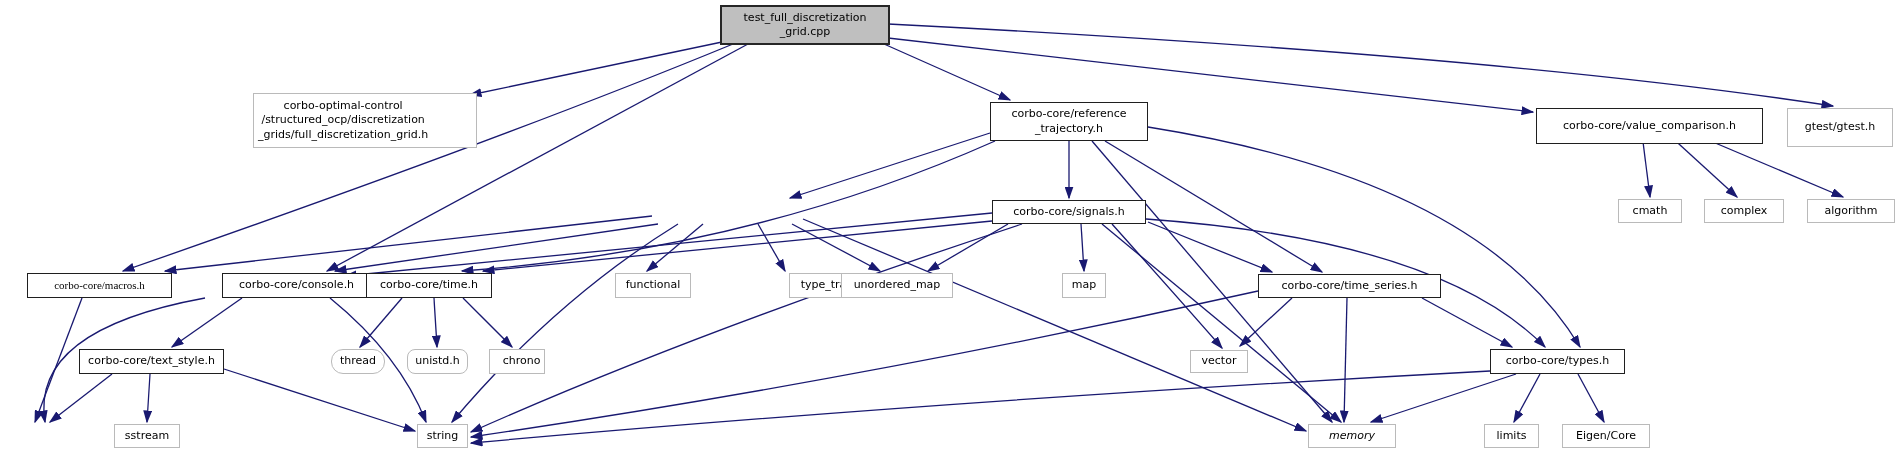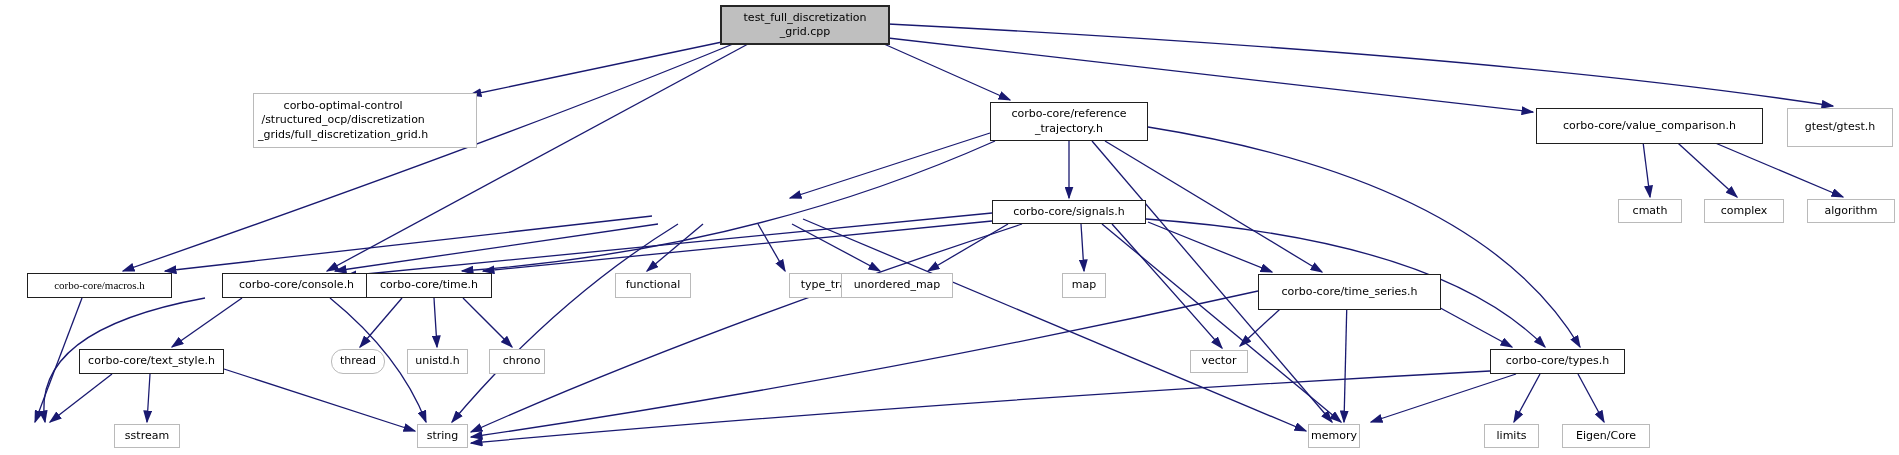--- a/index.html
+++ b/index.html
@@ -103,26 +103,26 @@
     <div class="node external" style="left: 1618px; top: 199px; width: 64px; height: 24px;">cmath</div>
     <div class="node external" style="left: 1704px; top: 199px; width: 80px; height: 24px;">complex</div>
     <div class="node external" style="left: 1807px; top: 199px; width: 88px; height: 24px;">algorithm</div>
     <div class="node internal" style="left: 27px; top: 273px; width: 145px; height: 25px; font-family: Liberation Serif, serif;">corbo-core/macros.h</div>
     <div class="node internal" style="left: 194px; top: 273px; width: 149px; height: 25px; margin-left: 28px;">corbo-core/console.h</div>
     <div class="node internal" style="left: 366px; top: 273px; width: 126px; height: 25px;">corbo-core/time.h</div>
     <div class="node external" style="left: 601px; top: 273px; width: 76px; height: 25px; margin-left: 14px;">functional</div>
     <div class="node external" style="left: 778px; top: 273px; width: 82px; height: 25px; margin-left: 11px;">type_traits</div>
     <div class="node external" style="left: 841px; top: 273px; width: 112px; height: 25px;">unordered_map</div>
     <div class="node external" style="left: 1062px; top: 273px; width: 44px; height: 25px;">map</div>
-    <div class="node internal" style="left: 1258px; top: 274px; width: 183px; height: 36px;">corbo-core/time_series.h</div>
+    <div class="node internal" style="left: 1258px; top: 274px; width: 183px; height: 24px;">corbo-core/time_series.h</div>
     <div class="node internal" style="left: 79px; top: 349px; width: 145px; height: 25px;">corbo-core/text_style.h</div>
     <div class="node external" style="left: 331px; top: 349px; width: 54px; height: 25px; border-radius: 12px;">thread</div>
-    <div class="node external" style="left: 407px; top: 349px; width: 61px; height: 25px;">unistd.h</div>
+    <div class="node external" style="left: 407px; top: 349px; width: 61px; height: 25px; border-radius: 8px;">unistd.h</div>
     <div class="node external" style="left: 489px; top: 349px; width: 56px; height: 25px; padding-left: 13px;">chrono</div>
     <div class="node external" style="left: 1190px; top: 350px; width: 58px; height: 23px;">vector</div>
     <div class="node internal" style="left: 1490px; top: 349px; width: 135px; height: 25px;">corbo-core/types.h</div>
     <div class="node external" style="left: 4px; top: 424px; width: 71px; height: 24px; margin-top: 48px;">iostream</div>
     <div class="node external" style="left: 114px; top: 424px; width: 66px; height: 24px;">sstream</div>
     <div class="node external" style="left: 417px; top: 424px; width: 51px; height: 24px;">string</div>
-    <div class="node external" style="left: 1308px; top: 424px; width: 52px; height: 24px;">memory</div>
+    <div class="node external" style="left: 1308px; top: 424px; width: 88px; height: 24px; font-style: italic;">memory</div>
     <div class="node external" style="left: 1484px; top: 424px; width: 55px; height: 24px;">limits</div>
     <div class="node external" style="left: 1562px; top: 424px; width: 88px; height: 24px;">Eigen/Core</div>
   </div>
 
 </body></html>

